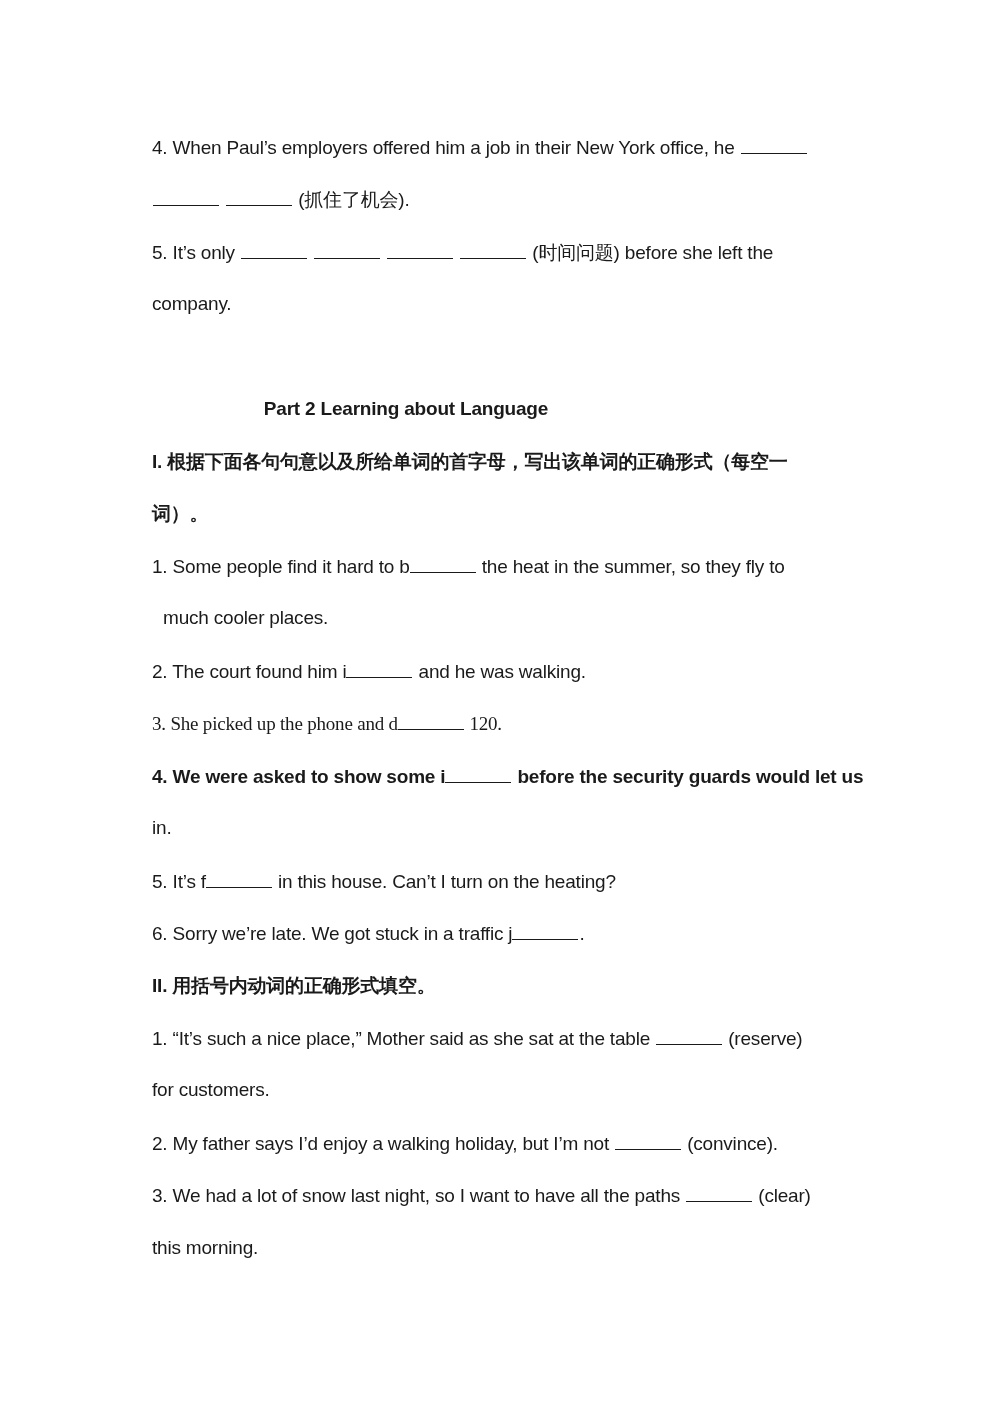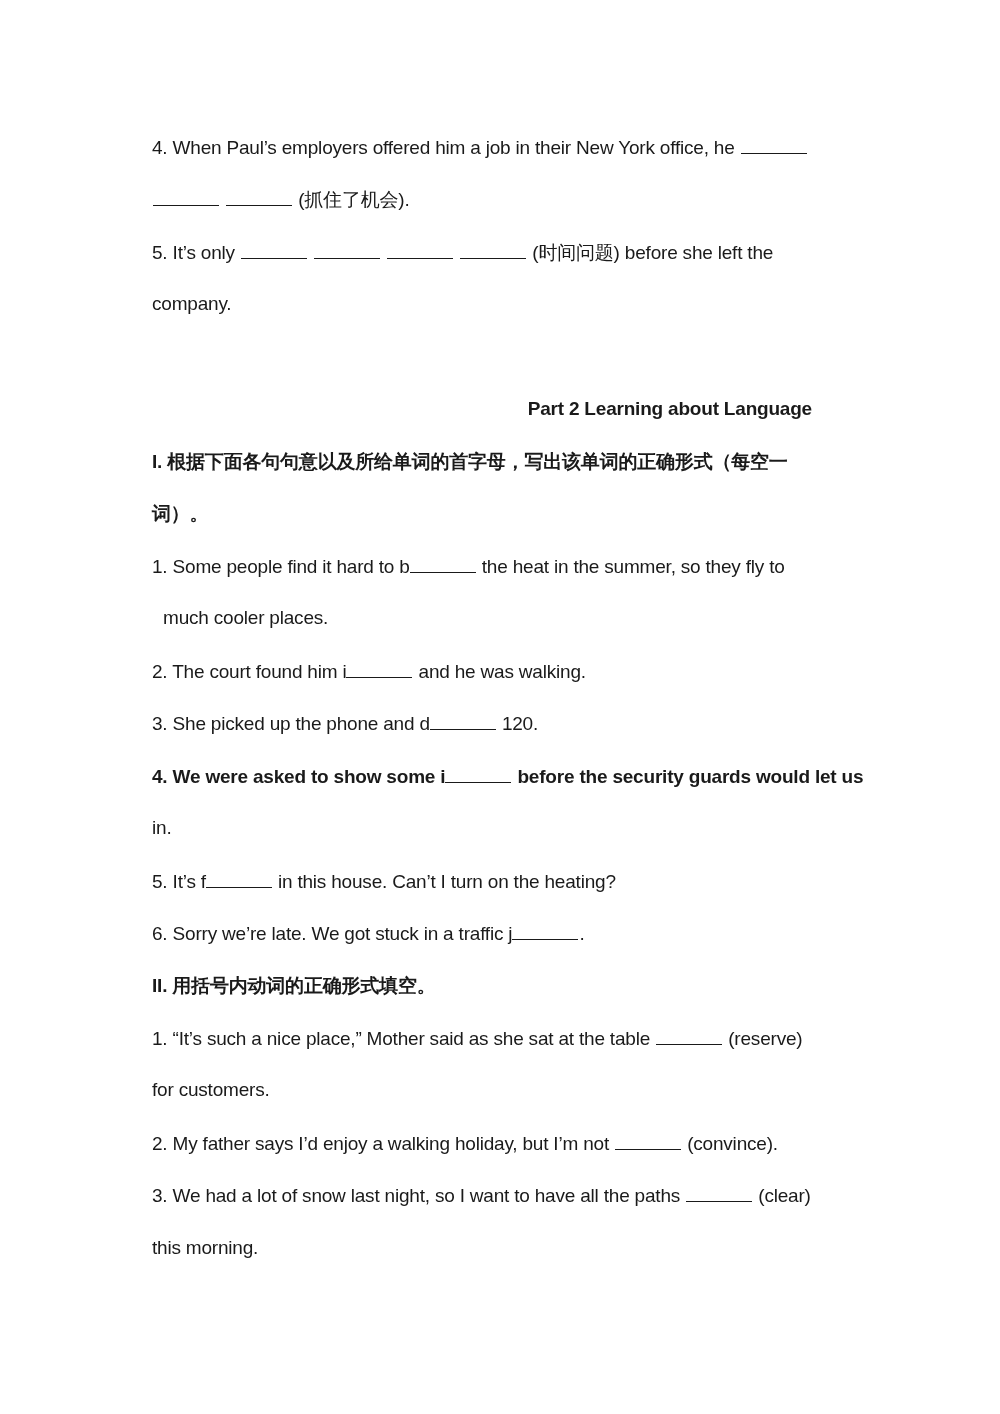--- a/index.html
+++ b/index.html
@@ -1,20 +1,20 @@
 <!DOCTYPE html>
 <html><head>
   <meta charset="utf-8">
   <style>
     html, body { margin: 0; padding: 0; background: #ffffff; }
     body { width: 1000px; height: 1414px; position: relative; overflow: hidden;
            font-family: "Liberation Sans", "DejaVu Sans", sans-serif; color: #1a1a1a; }
     .line { position: absolute; left: 152px; font-size: 19px; line-height: 24px; white-space: nowrap; letter-spacing: -0.2px; }
     .bold { font-weight: bold; }
-    .center { left: 0; width: 812px; text-align: right; }
+    .center { left: 0; width: 812px; text-align: center; }
     .blank { display: inline-block; width: 66px; border-bottom: 1px solid #1a1a1a; height: 18px; vertical-align: baseline; margin: 0 1px; }
     .blank.attached { margin-left: 0; }
   </style>
 </head>
 <body>
 
 <div class="line" style="top:135px;">
   <span>4.</span>
   <span>When Paul’s employers offered him a job in their New York office, he</span>
   <span class="blank"></span>
@@ -48,21 +48,21 @@
   <span>1.</span>
   <span>Some people find it hard to b</span><span class="blank attached"></span><span> the heat in the summer, so they fly to</span>
 </div>
 <div class="line" style="top:606px;margin-left:11px;">much cooler places.</div>
 
 <div class="line" style="top:659px;">
   <span>2.</span>
   <span>The court found him i</span><span class="blank attached"></span><span> and he was walking.</span>
 </div>
 
-<div class="line" style="top:711px;">
+<div class="line" style="top:711px;font-family:Liberation Serif, serif;">
   <span>3.</span>
   <span>She picked up the phone and d</span><span class="blank attached"></span><span> 120.</span>
 </div>
 
 <div class="line" style="top:764px;font-weight:bold;">
   <span>4.</span>
   <span>We were asked to show some i</span><span class="blank attached"></span><span> before the security guards would let us</span>
 </div>
 <div class="line" style="top:816px;">in.</div>
 

